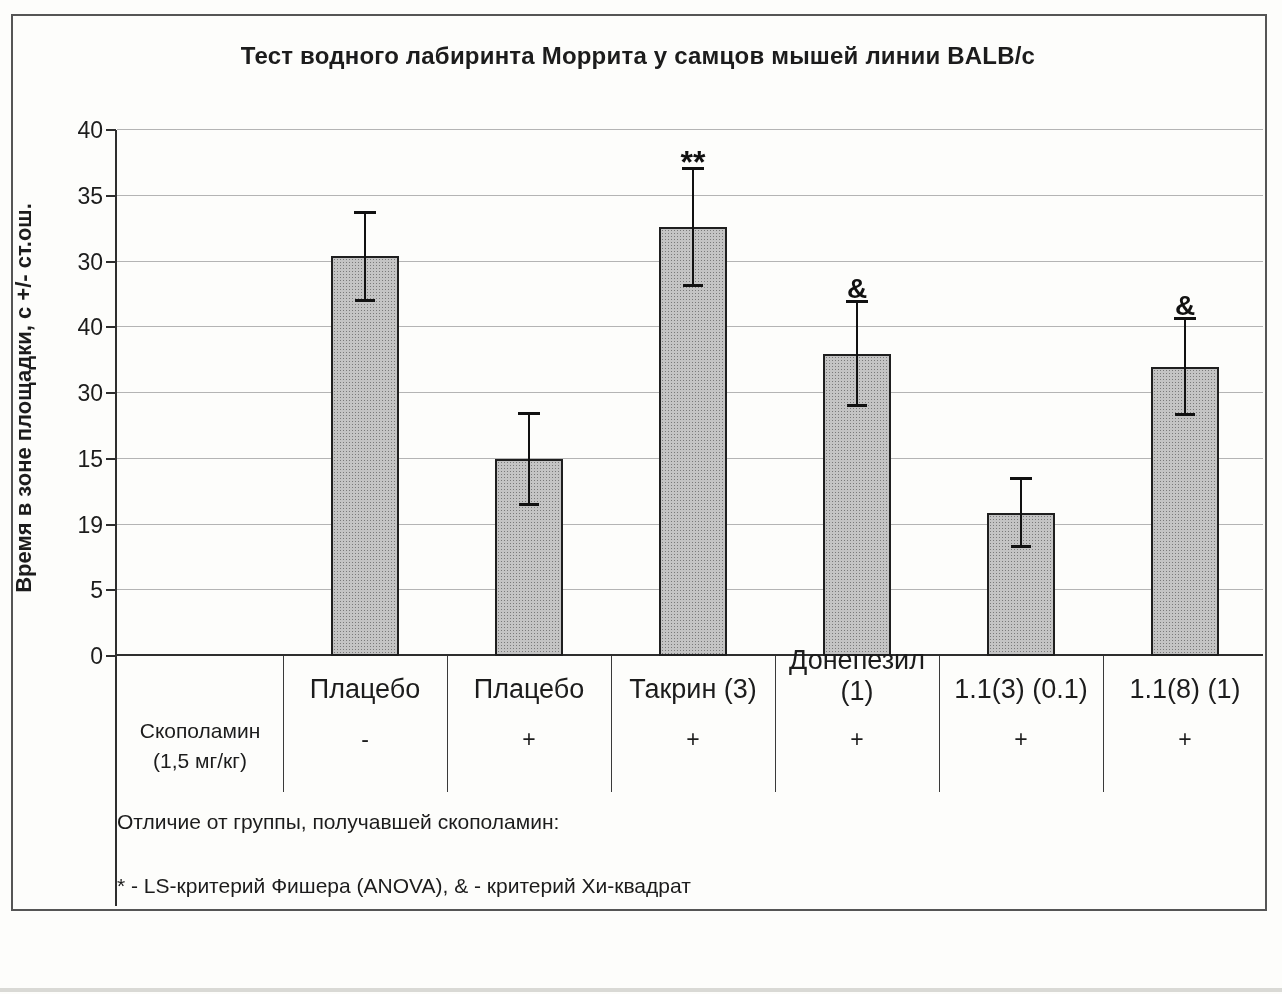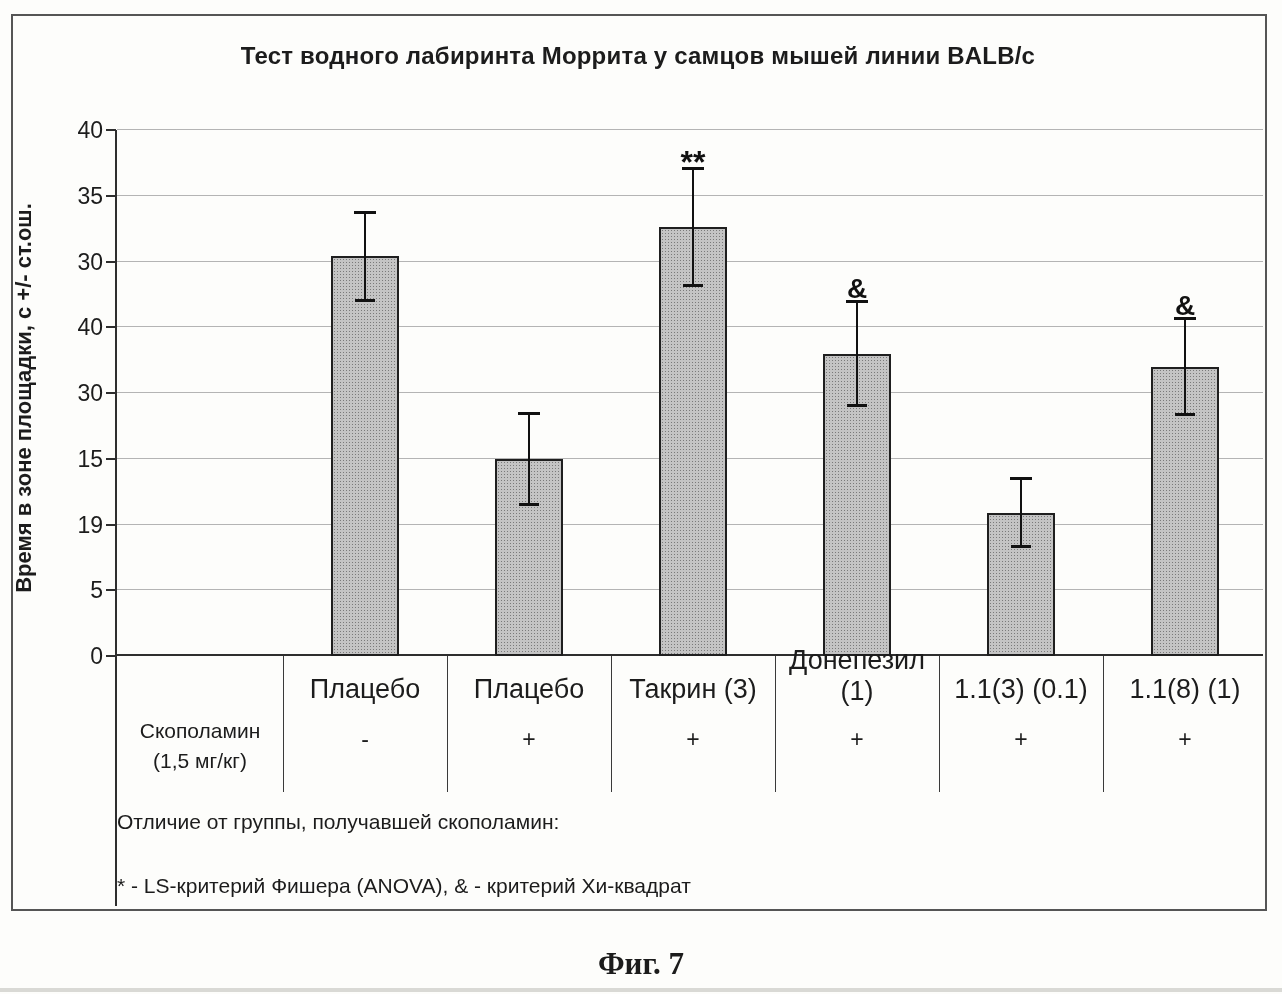--- a/index.html
+++ b/index.html
@@ -145,16 +145,15 @@
     </div>
 
   <div class="row-header">
     <div>Скополамин</div>
     <div>(1,5 мг/кг)</div>
   </div>
 
   <div class="footnote" style="top:810px;">Отличие от группы, получавшей скополамин:</div>
   <div class="footnote" style="top:858px;margin-top:16px;">* - LS-критерий Фишера (ANOVA), &amp; - критерий Хи-квадрат</div>
 
-  <div class="fig-caption">Фиг. 7</div>
 
   <div class="scan-smudge"></div>
 </div>
 
 </body></html>

